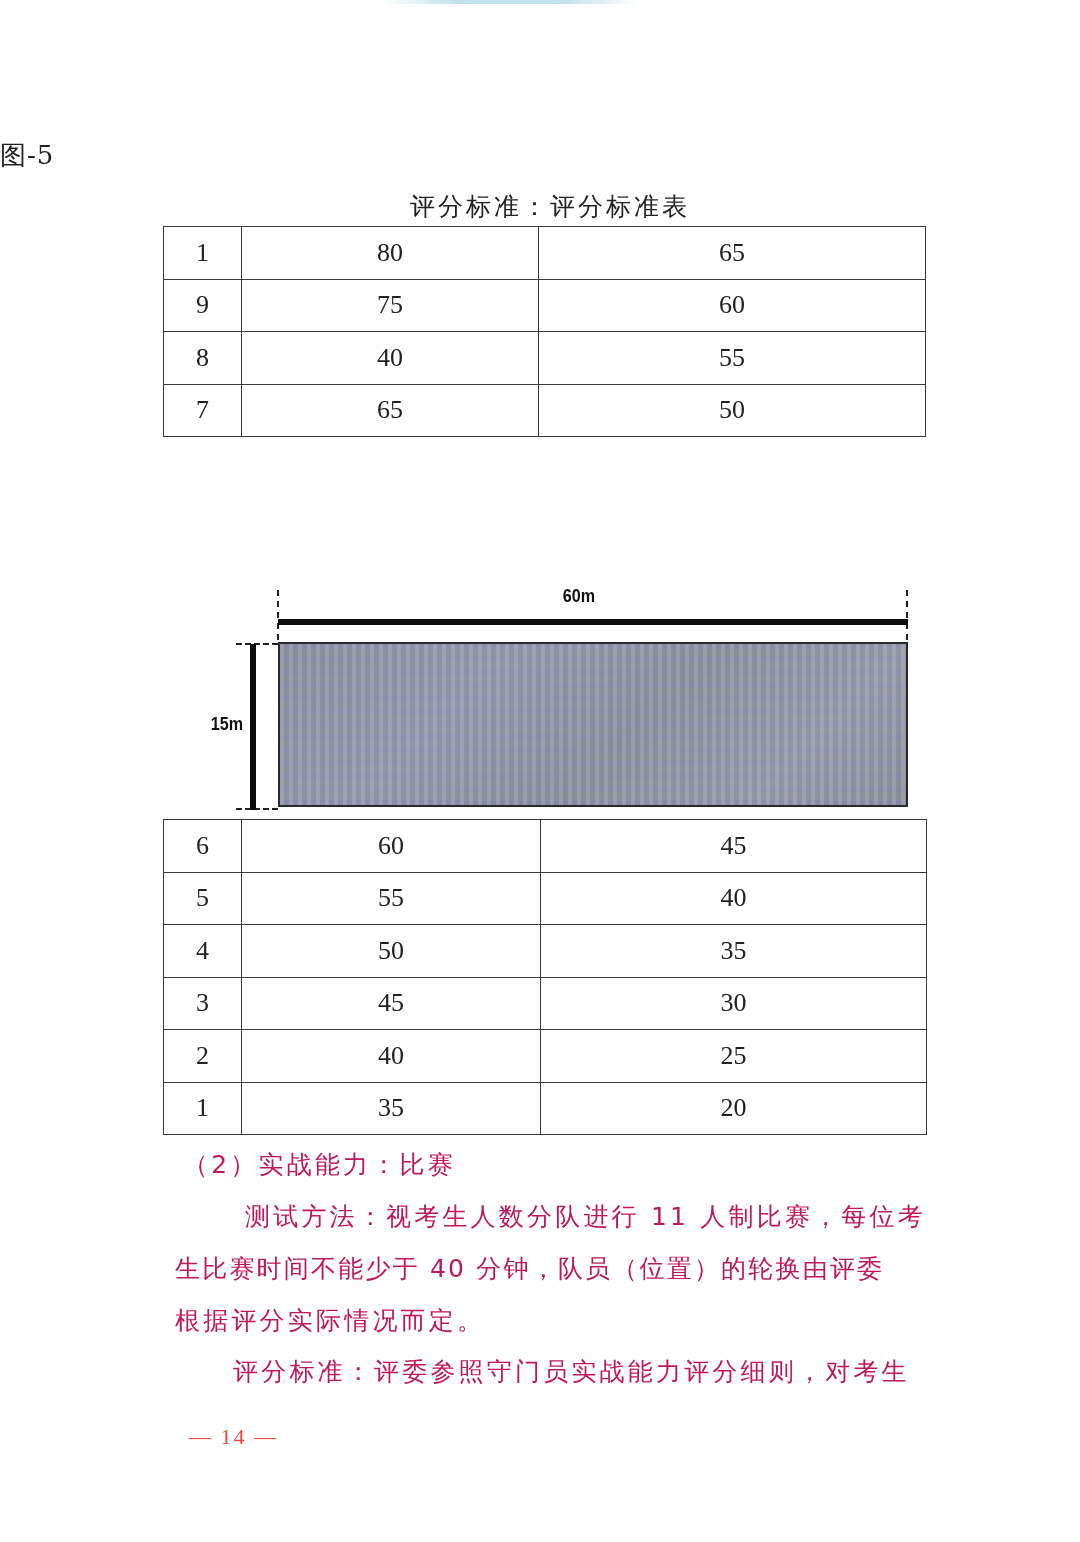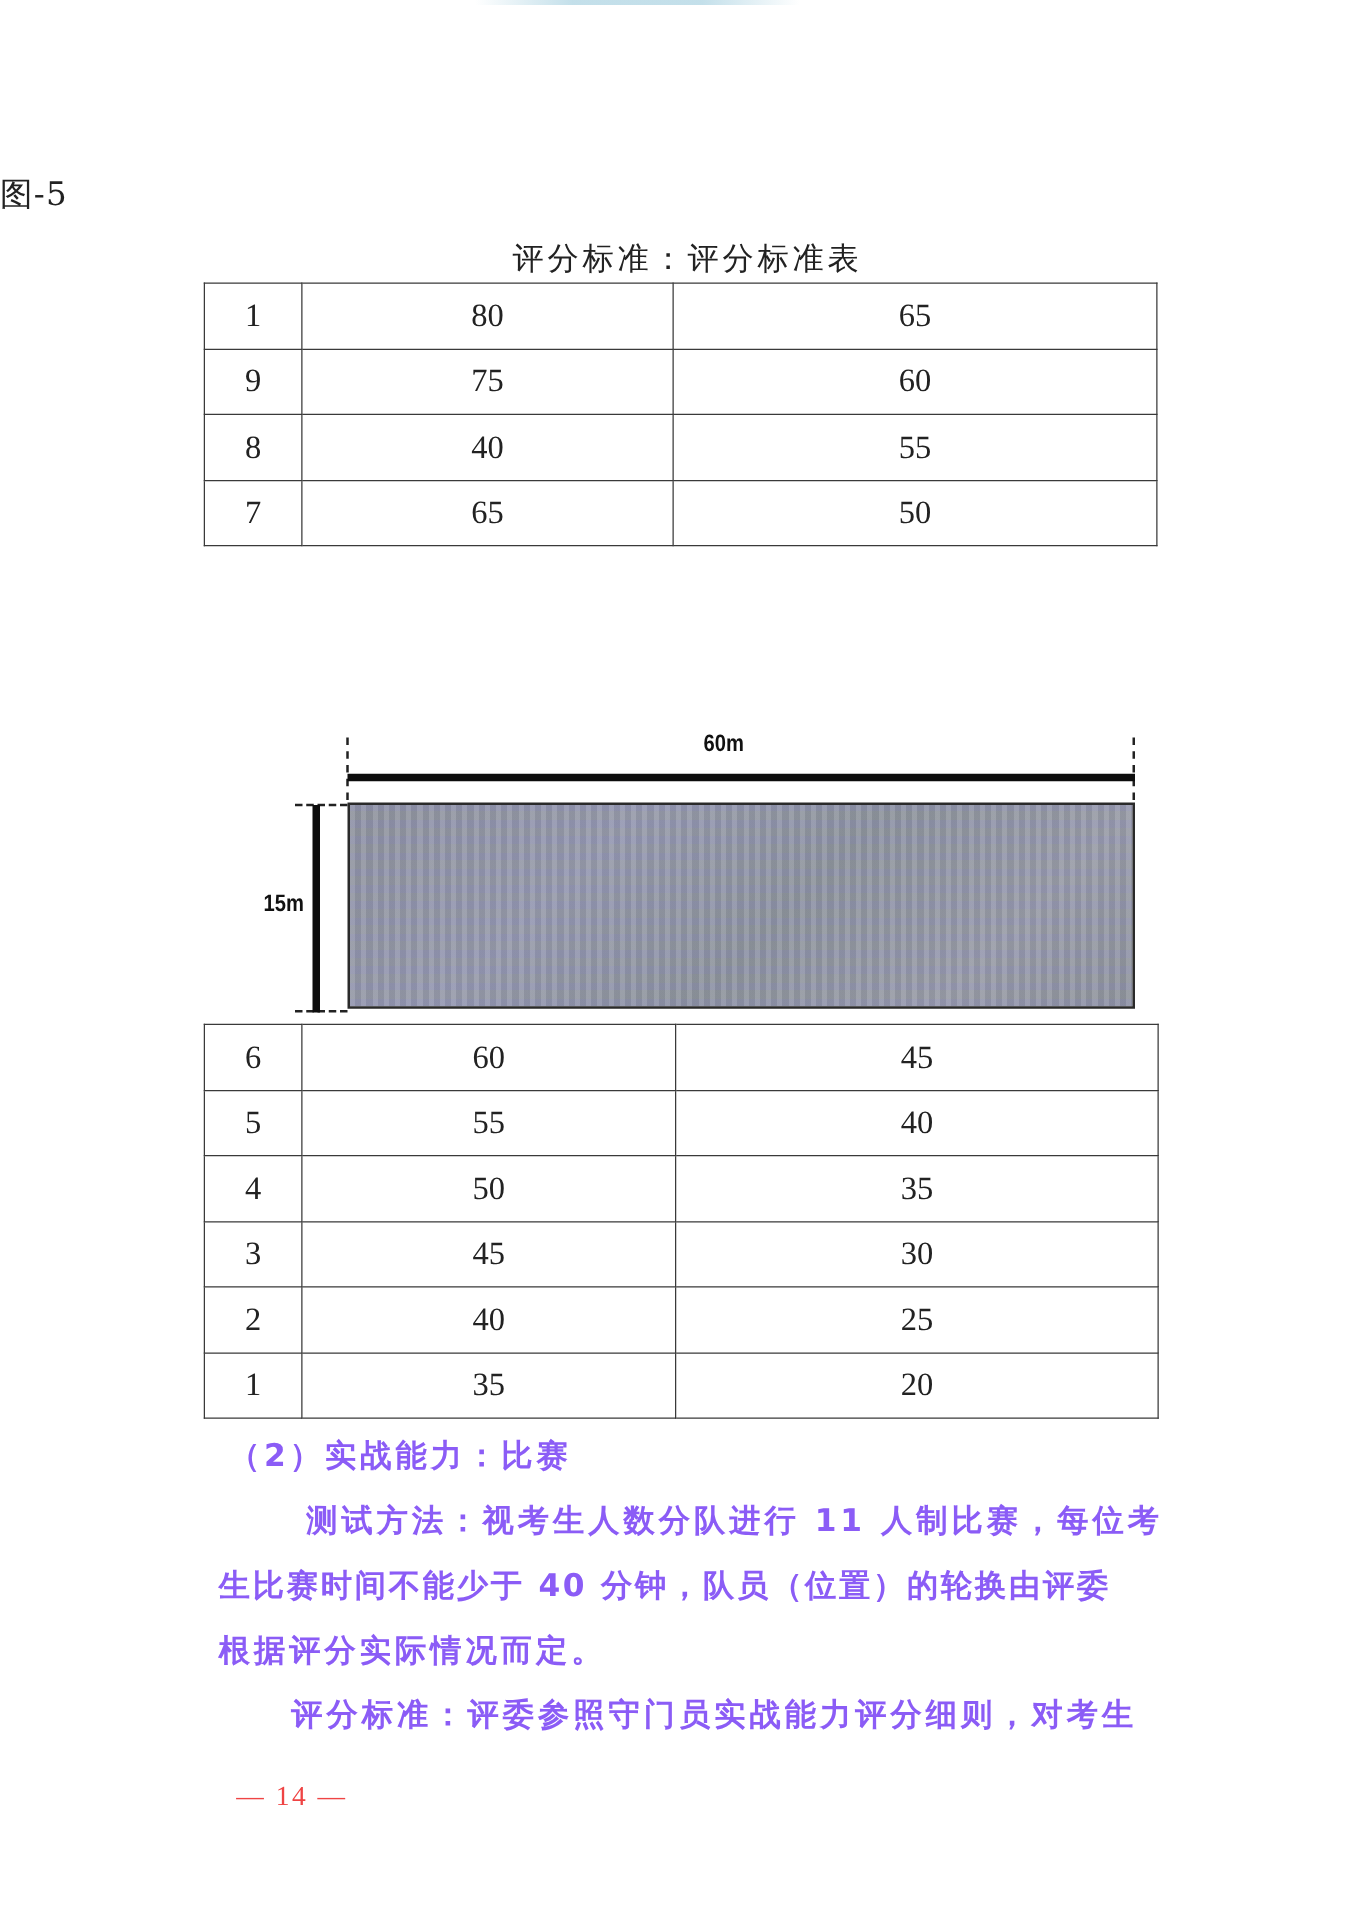--- a/index.html
+++ b/index.html
@@ -136,23 +136,23 @@
       box-sizing: border-box;
       background:
         repeating-linear-gradient(90deg, rgba(200,200,210,0.18) 0px, rgba(200,200,210,0.18) 4px, rgba(90,90,110,0.12) 4px, rgba(90,90,110,0.12) 9px),
         repeating-linear-gradient(0deg, rgba(140,150,200,0.25) 0px, rgba(140,150,200,0.25) 6px, rgba(150,170,160,0.18) 6px, rgba(150,170,160,0.18) 13px),
         linear-gradient(135deg, #8e8f9c 0%, #9798ac 30%, #8c909a 55%, #9a9aa8 80%, #8d8f99 100%);
     }
 
     .body-text {
       position: absolute;
       font-family: "DejaVu Sans", sans-serif;
-      font-weight: 700;
+      font-weight: 400;
       font-size: 25px;
-      color: #8b5cf6;
+      color: #be185d;
       letter-spacing: 3.2px;
       white-space: nowrap;
     }
     .page-number {
       position: absolute;
       left: 189px;
       top: 1424px;
       font-size: 22px;
       font-family: "Liberation Serif", "DejaVu Serif", serif;
       color: #ef4444;

